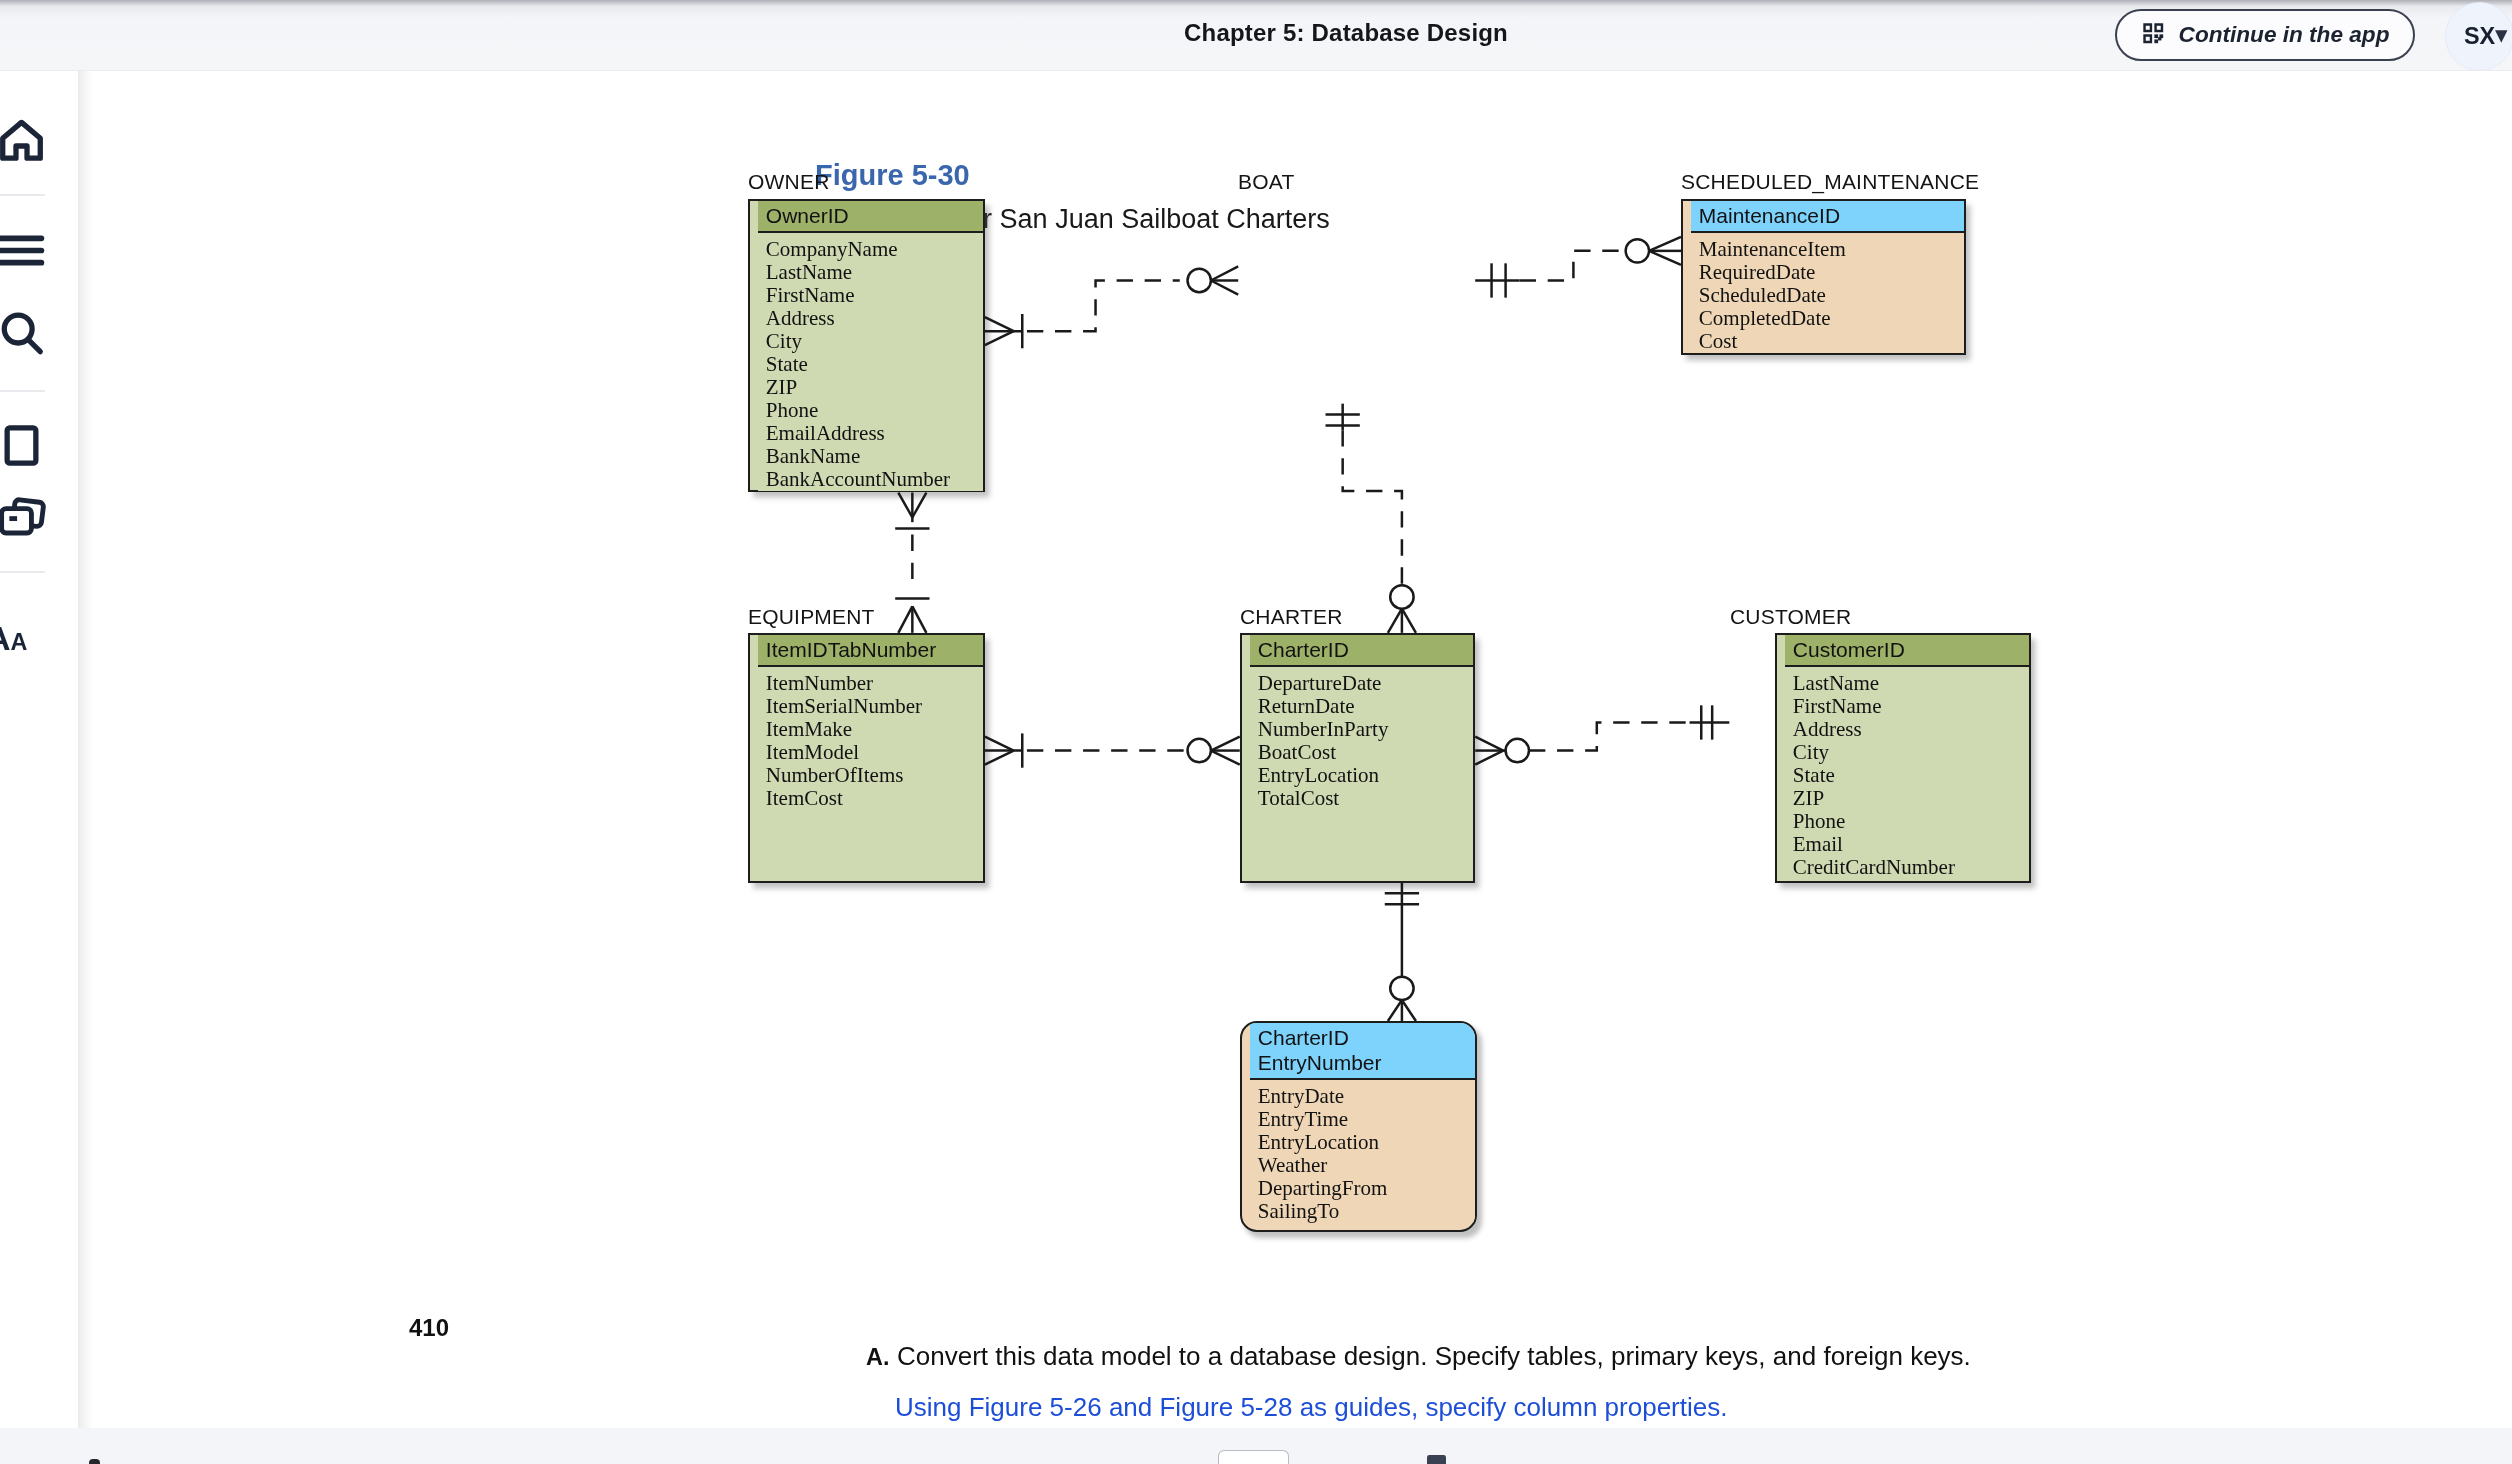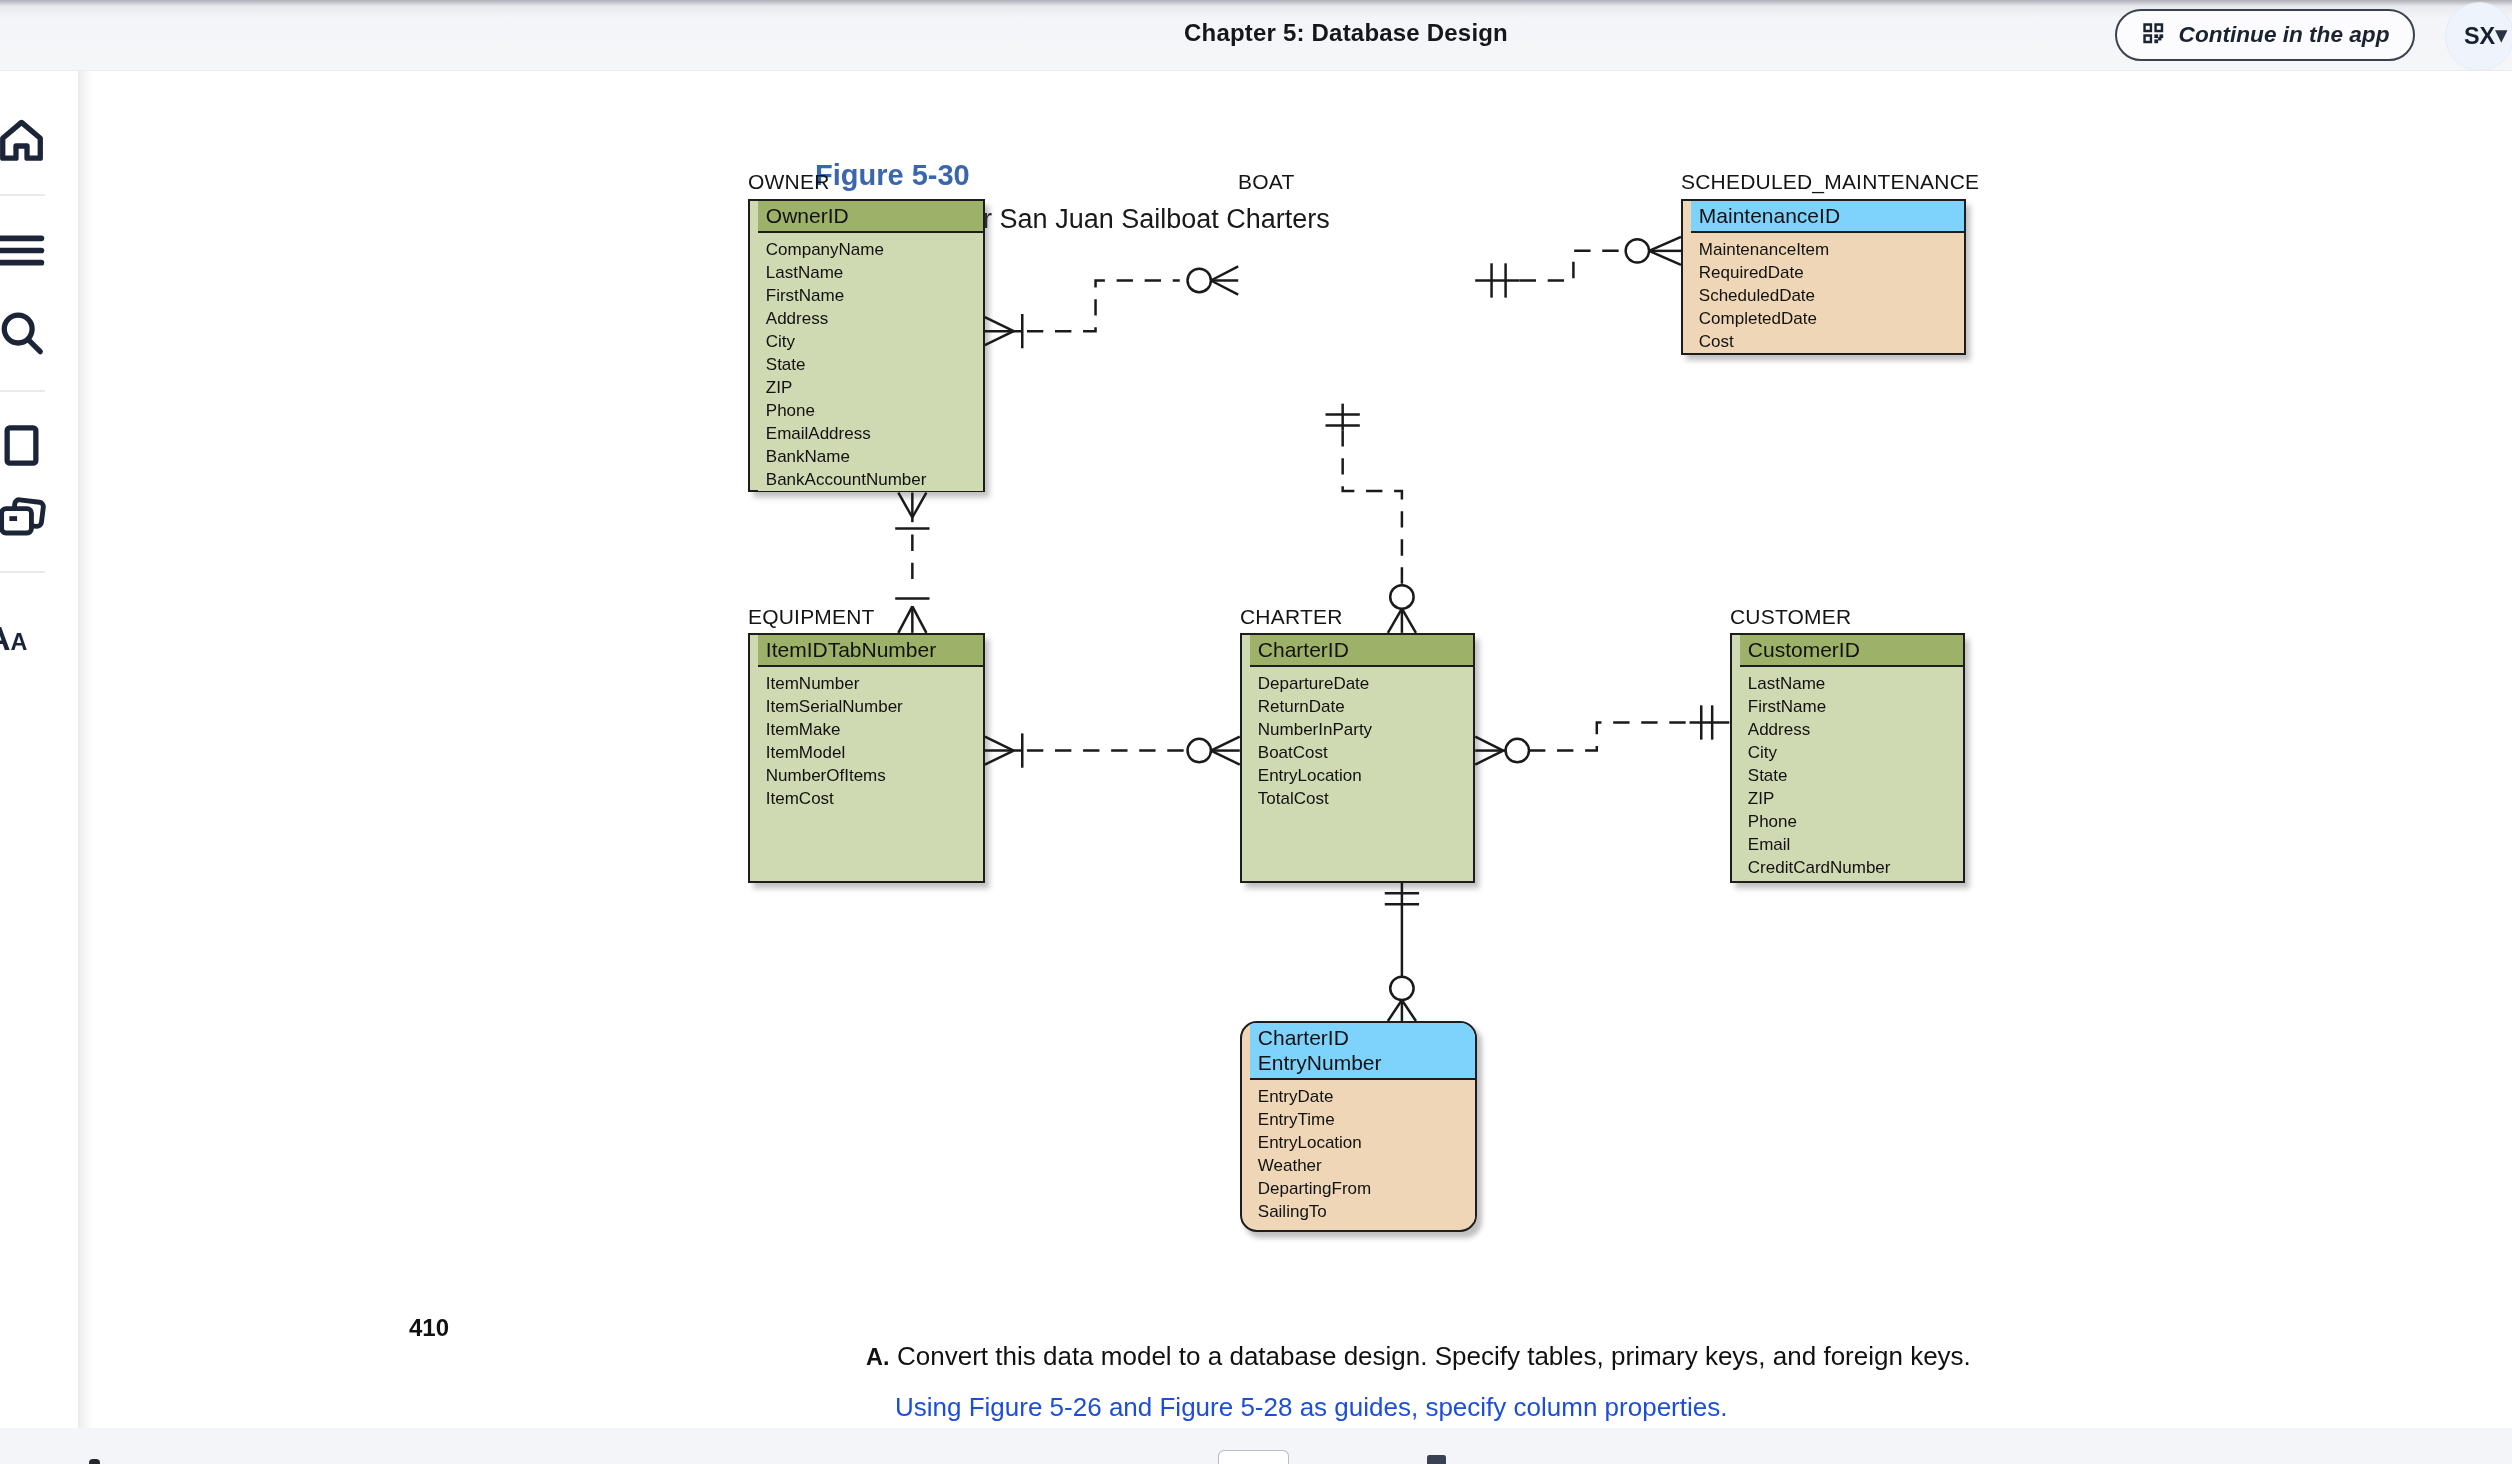--- a/index.html
+++ b/index.html
@@ -39,21 +39,21 @@
   #figure-caption{position:absolute;left:736px;top:134px;font-size:27px;color:#191919;}
 
   
   .entity-label{position:absolute;font-size:21px;color:#141414;letter-spacing:0.2px;}
   .entity-box{position:absolute;border:2.3px solid #1d1d1d;box-sizing:border-box;
               box-shadow:4.7px 5.5px 5.5px rgba(90,90,90,.38);padding-left:8px;}
   .entity-box.rounded{border-radius:17px;overflow:hidden;}
   .entity-header{border-bottom:2.3px solid #1d1d1d;padding:2.3px 0 3.1px 7.8px;}
   .entity-header .attr-row{font-size:21px;line-height:25px;color:#121212;}
   .entity-body{padding:4.7px 0 0 7.8px;}
-  .entity-body .attr-row{font-size:17px;line-height:23px;color:#121212;white-space:nowrap;}
+  .entity-body .attr-row{font-size:21px;line-height:23px;color:#121212;white-space:nowrap;font-family:Liberation Serif, serif;}
   .green .entity-header{background:#9db168;}
   .green .entity-body,.green{background:#cfd9b2;}
   .orange .entity-header{background:#7dd3fc;}
   .orange .entity-body,.orange{background:#eed6b6;}
 
   
   #rels{position:absolute;left:0;top:0;width:2433px;height:1358px;pointer-events:none;z-index:10;}
   #rels line,#rels path{stroke:#1a1a1a;stroke-width:3.2;fill:none;}
   #rels .dash{stroke-dasharray:21 15;}
   #rels circle{stroke:#1a1a1a;stroke-width:3.2;fill:#ffffff;}
@@ -204,21 +204,21 @@
           <div class="attr-row">DepartureDate</div>
           <div class="attr-row">ReturnDate</div>
           <div class="attr-row">NumberInParty</div>
           <div class="attr-row">BoatCost</div>
           <div class="attr-row">EntryLocation</div>
           <div class="attr-row">TotalCost</div>
         </div>
     </div>
 
     <div class="entity-label" style="left:1651px;top:535px">CUSTOMER</div>
-    <div class="entity-box green" style="left:1651px;top:563px;width:235px;height:250px">
+    <div class="entity-box green" style="left:1696px;top:563px;width:256px;height:250px">
       <div class="entity-header">
           <div class="attr-row">CustomerID</div>
         </div>
       <div class="entity-body">
           <div class="attr-row">LastName</div>
           <div class="attr-row">FirstName</div>
           <div class="attr-row">Address</div>
           <div class="attr-row">City</div>
           <div class="attr-row">State</div>
           <div class="attr-row">ZIP</div>

